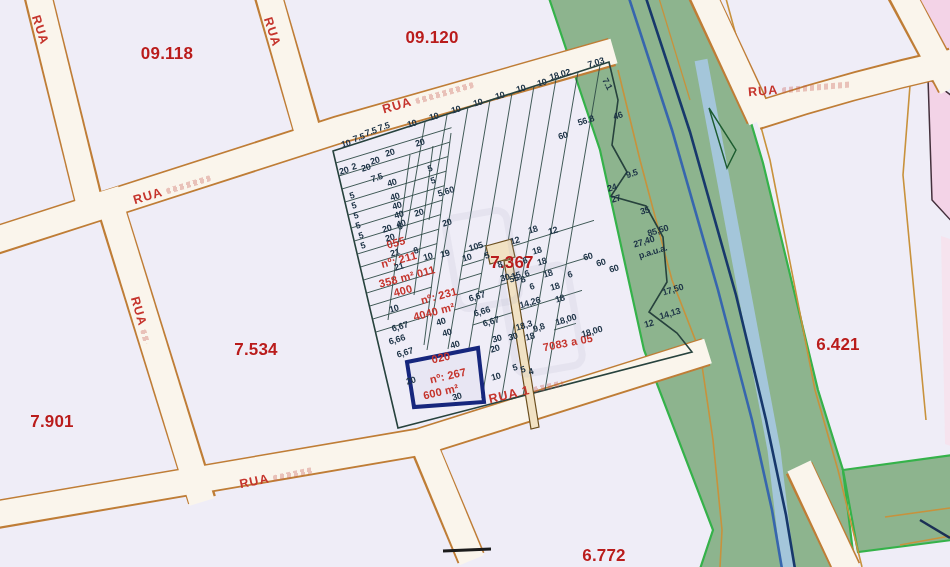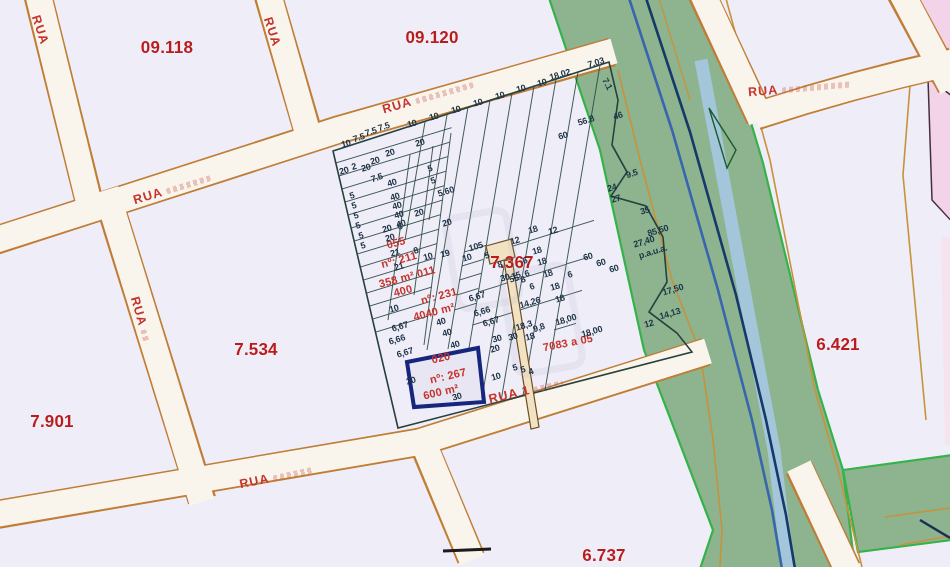--- a/index.html
+++ b/index.html
@@ -152,26 +152,26 @@
     <path d="M407,362 L478,348 L484,402 L414,407 Z" fill="rgba(22,38,125,0.03)" stroke="#16267d" stroke-width="4"></path>
 
     <path d="M443,551 L491,549" stroke="#1c1c1c" stroke-width="3"></path>
     <path d="M920,520 L950,538" stroke="#1b2f55" stroke-width="2.5"></path>
   </svg>
 
   <div class="wm" style="left:448px;top:210px;width:55px;height:85px;transform:rotate(-10deg);"></div>
   <div class="wm" style="left:505px;top:265px;width:60px;height:95px;transform:rotate(-10deg);"></div>
 
   <div id="labels">
-      <div class="lbl block-lbl" style="left: 153px; top: 17px; transform: translate(-50%, -50%) rotate(0deg); padding-left: 28px;">09.118</div>
+      <div class="lbl block-lbl" style="left: 153px; top: 23px; transform: translate(-50%, -50%) rotate(0deg); padding-left: 28px;">09.118</div>
       <div class="lbl block-lbl" style="left: 432px; top: 7px; transform: translate(-50%, -50%) rotate(0deg);">09.120</div>
       <div class="lbl block-lbl" style="left: 256px; top: 319px; transform: translate(-50%, -50%) rotate(0deg);">7.534</div>
       <div class="lbl block-lbl" style="left: 52px; top: 391px; transform: translate(-50%, -50%) rotate(0deg);">7.901</div>
       <div class="lbl block-lbl" style="left: 512px; top: 232px; transform: translate(-50%, -50%) rotate(0deg);">7.367</div>
-      <div class="lbl block-lbl" style="left: 604px; top: 525px; transform: translate(-50%, -50%) rotate(0deg);">6.737</div>
+      <div class="lbl block-lbl" style="left: 604px; top: 525px; transform: translate(-50%, -50%) rotate(0deg);">6.772</div>
       <div class="lbl block-lbl" style="left: 838px; top: 314px; transform: translate(-50%, -50%) rotate(0deg);">6.421</div>
       <div class="lbl street-lbl" style="left: 40px; top: 30px; transform: translate(-50%, -50%) rotate(72deg);">RUA</div>
       <div class="lbl street-lbl" style="left: 272px; top: 32px; transform: translate(-50%, -50%) rotate(72deg);">RUA</div>
       <div class="lbl street-lbl" style="left: 172px; top: 189px; transform: translate(-50%, -50%) rotate(-17deg);">RUA<span class="scribble" style="width: 46px;"></span></div>
       <div class="lbl street-lbl" style="left: 428px; top: 97px; transform: translate(-50%, -50%) rotate(-16deg);">RUA<span class="scribble" style="width: 60px;"></span></div>
       <div class="lbl street-lbl" style="left: 141px; top: 320px; transform: translate(-50%, -50%) rotate(74deg);">RUA<span class="scribble" style="width: 14px;"></span></div>
       <div class="lbl street-lbl" style="left: 276px; top: 477px; transform: translate(-50%, -50%) rotate(-12deg);">RUA<span class="scribble" style="width: 40px;"></span></div>
       <div class="lbl street-lbl" style="left: 526px; top: 391px; transform: translate(-50%, -50%) rotate(-13deg);">RUA 1<span class="scribble" style="width: 30px;"></span></div>
       <div class="lbl street-lbl" style="left: 800px; top: 88px; transform: translate(-50%, -50%) rotate(-5deg);">RUA<span class="scribble" style="width: 70px;"></span></div>
       <div class="lbl red-lbl" style="left: 396px; top: 243px; transform: translate(-50%, -50%) rotate(-15deg);">055</div>

